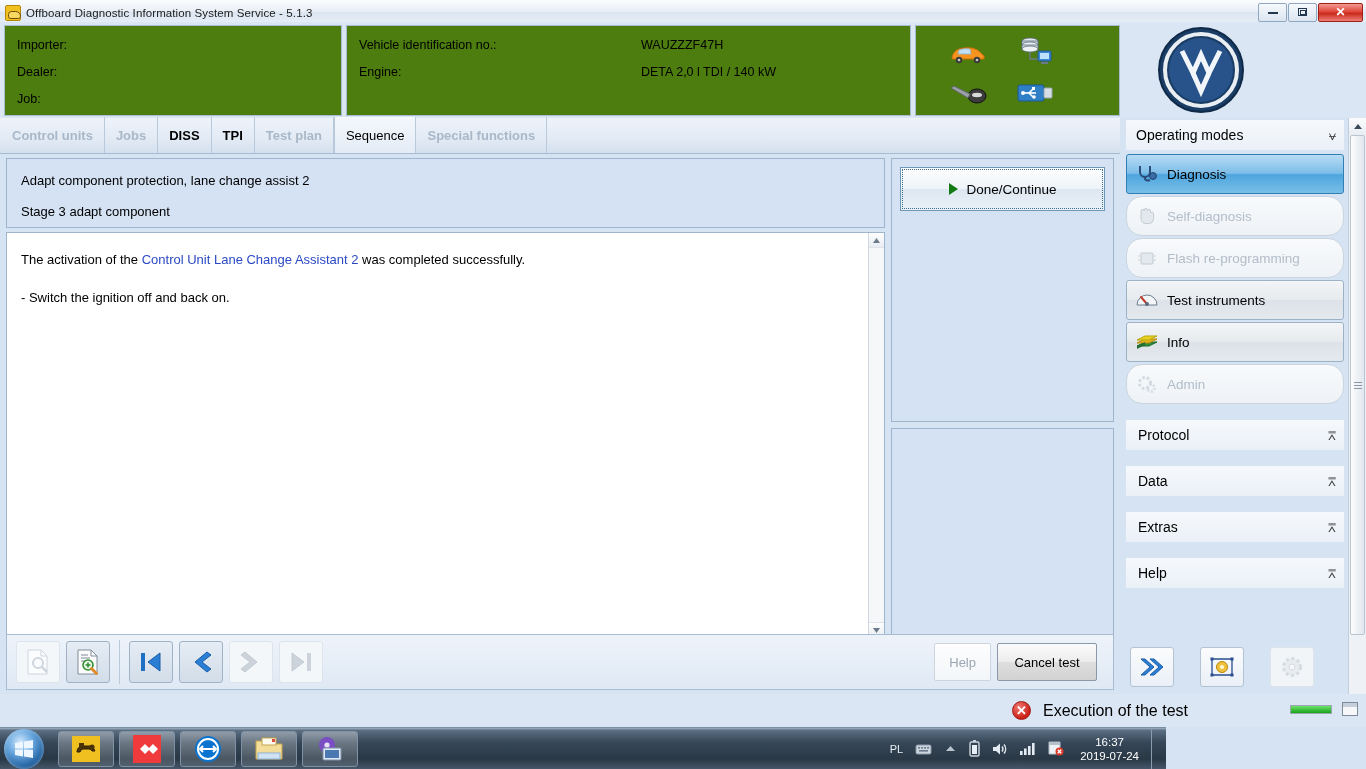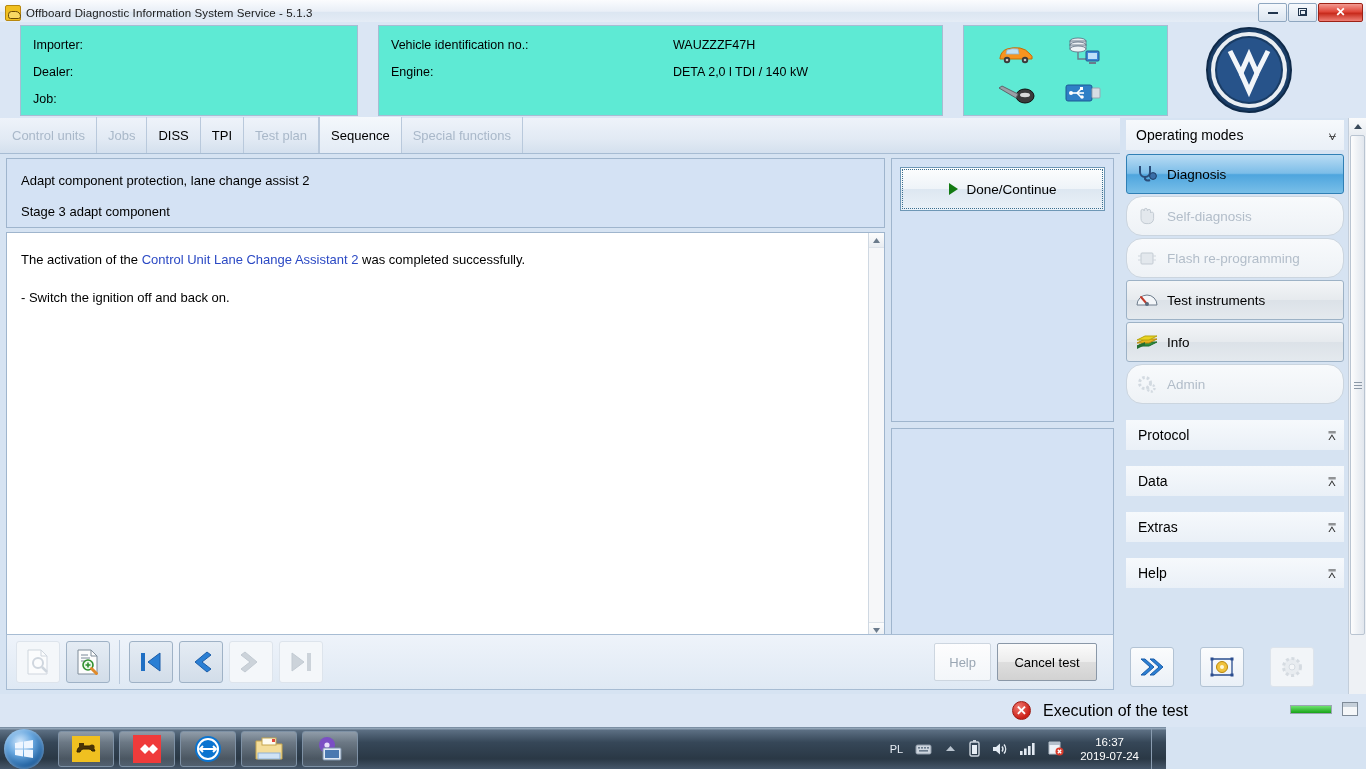--- a/index.html
+++ b/index.html
@@ -46,25 +46,24 @@
   .glyph-res::after { content:""; position:absolute; left:1px; top:1px; width:4px; height:3px; border:1px solid #22364d;}
 
   
   .header {
     position: absolute; top: 22px; left: 0; width: 1366px; height: 96px;
     background: #dbe6f4;
     display: flex; align-items: stretch;
     padding: 3px 2px 2px 4px;
   }
   .panel {
-    background: #5eead4;
+    background: #4d7c0f;
     border: 1px solid #a7bcd3;
     margin-right: 4px;
     position: relative;
-    margin-left: 16px;
   }
   .panel-left { width: 338px; padding: 12px 0 0 12px; }
   .panel-mid  { width: 565px; padding: 12px 0 0 12px; }
   .panel-icons{ width: 205px; padding: 7px 0 0 0; }
   .info-row { display: flex; font-size: 12.5px; color: #000; margin-bottom: 13px; }
   .info-label { width: 0; white-space: nowrap; }
   .panel-mid .info-label { width: 282px; }
   .info-value { white-space: nowrap; }
   .icons-grid { display: flex; flex-wrap: wrap; padding-left: 18px; }
   .hicon { width: 67px; height: 40px; display:flex; align-items:center; justify-content:center; }
@@ -80,20 +79,21 @@
     background: linear-gradient(to bottom, #eef3fa 0%, #e2eaf4 60%, #d4e0ee 100%);
     display: flex; align-items: flex-end;
     border-bottom: 1px solid #a7bcd3;
   }
   .tab {
     height: 36px; padding: 0 11px;
     display: flex; align-items: center;
     font-size: 13px; color: #000;
     border-right: 1px solid #b9c9dc;
     background: transparent;
+    font-weight: bold;
   }
   .tab.disabled { color: #a9b8c9; }
   .tab.active {
     background: linear-gradient(to bottom, #f4f8fc 0%, #e3ebf5 100%);
     font-weight: normal; color: #000;
     border-left: 1px solid #b9c9dc;
   }
   .tab.plain { border-left: 1px solid transparent; }
 
   

